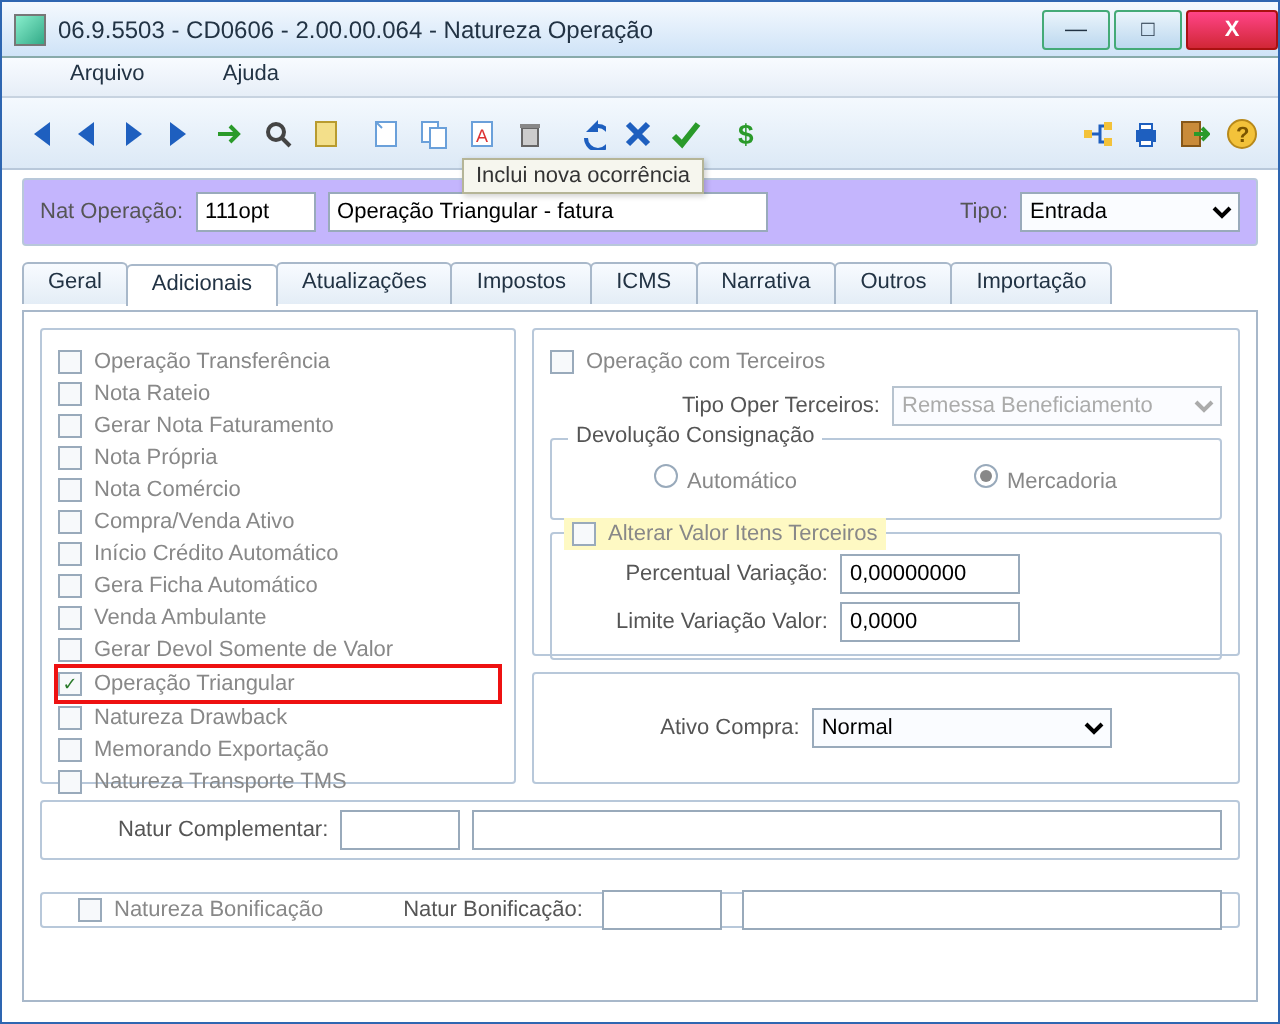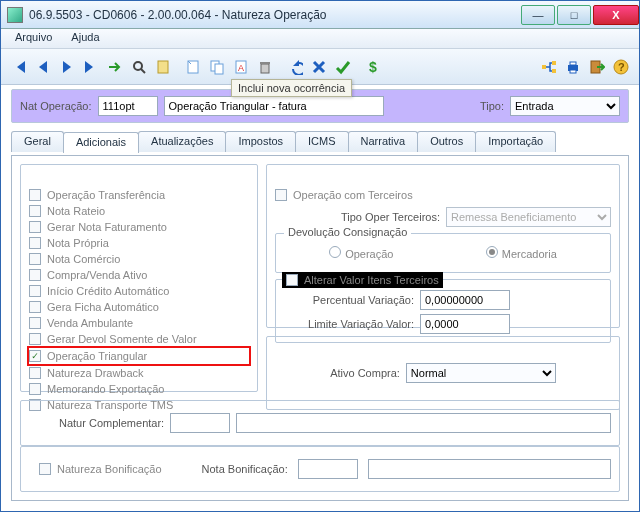--- a/index.html
+++ b/index.html
@@ -5,37 +5,37 @@
   * { box-sizing: border-box; }
   body { margin:0; font-family: Tahoma, Arial, sans-serif; font-size:11px; background:#fff; color:#333; }
   .win { width:640px; height:512px; border:1px solid #2e66b1; background:#fff; position:relative; }
   .titlebar { height:28px; background:linear-gradient(#f4f9fe,#cfe3f7); display:flex; align-items:center; padding:0 0 0 6px; border-bottom:1px solid #8aa; }
   .titlebar .ico { width:16px; height:16px; background:linear-gradient(135deg,#8ec,#3a8); border:1px solid #777; margin-right:6px; }
   .titlebar .title { flex:1; color:#234; font-size:12px; }
   .winbtns { display:flex; }
   .winbtn { width:34px; height:20px; margin-left:2px; border:1px solid #4a7; background:linear-gradient(#eaf4fb,#bcd8ef); border-radius:2px; text-align:center; font-size:11px; line-height:18px; color:#234; }
   .winbtn.close { background:linear-gradient(#f48,#d12736); color:#fff; border-color:#a11; width:46px; font-weight:bold; }
   .menubar { height:20px; background:linear-gradient(#f8fbff,#e6eef7); border-bottom:1px solid #c7d3e0; padding-left:6px; }
-  .menubar span { display:inline-block; padding:2px 8px; color:#234; }
+  .menubar span { display:inline-block; padding:2px 8px; color:#234;margin-left:20px; }
   .toolbar { height:36px; background:linear-gradient(#f4f9fe,#dce9f6); border-bottom:1px solid #b8c8da; display:flex; align-items:center; padding:0 6px; position:relative; }
   .tbtn { width:22px; height:22px; margin:0 1px; border:1px solid transparent; border-radius:2px; display:flex; align-items:center; justify-content:center; font-size:14px; }
   .tsep { width:6px; }
   .tspacer { flex:1; }
   .tooltip { position:absolute; left:230px; top:30px; background:#f6f6ee; border:1px solid #b5b597; padding:2px 6px; font-size:11px; box-shadow:1px 1px 3px rgba(0,0,0,.2); white-space:nowrap; z-index:5; }
   .content { position:absolute; left:10px; right:10px; top:88px; bottom:10px; }
   .hdrbox { border:1px solid #b8c8da; height:34px; border-radius:2px; display:flex; align-items:center; padding:4px 8px; gap:6px; background:#c4b5fd; }
   .lbl { color:#555; }
   .inp { height:20px; border:1px solid #9ab; background:#fff; padding:0 4px; font:inherit; }
   .sel { height:20px; border:1px solid #9ab; background:#fafcff; font:inherit; }
   .tabs { margin-top:8px; display:flex; gap:0; }
   .tab { border:1px solid #a8b8ca; border-bottom:none; padding:3px 12px 4px; background:linear-gradient(#f8fbff,#e4edf6); color:#234; border-top-left-radius:3px; border-top-right-radius:3px; margin-right:-1px; position:relative; white-space:nowrap; }
   .tab.active { background:#fff; z-index:2; top:1px; padding-bottom:5px; }
   .tabbody { border:1px solid #a8b8ca; background:#fff; position:absolute; left:0; right:0; top:66px; bottom:0; padding:8px; }
   .cols { display:flex; gap:8px; height:228px; }
-  .gbox { border:1px solid #b8c8da; border-radius:2px; padding:22px 8px; position:relative; }
+  .gbox { border:1px solid #b8c8da; border-radius:2px; padding:8px 8px; position:relative; }
   .gtitle { position:absolute; top:-8px; left:8px; background:#fff; padding:0 4px; color:#555; font-size:11px; }
   .chkrow { display:flex; align-items:center; height:16px; color:#888; }
   .chk { width:12px; height:12px; border:1px solid #9ab; background:#f7f9fb; margin-right:6px; display:inline-flex; align-items:center; justify-content:center; font-size:9px; color:#6a9a6a; }
   .chkrow.hot { outline:2px solid #e11; outline-offset:0; padding:1px 4px 1px 0; margin:1px 0; }
   .chkrow.hot .chk { color:#2a7a2a; }
   .radio { width:12px; height:12px; border:1px solid #9ab; border-radius:50%; margin-right:4px; display:inline-block; position:relative; }
   .radio.on::after { content:''; position:absolute; inset:2px; border-radius:50%; background:#888; }
   .rowline { display:flex; align-items:center; gap:6px; margin:4px 0; }
   .rowline .lbl { text-align:right; }
   svg { display:block; }
@@ -265,26 +265,26 @@
                 <span class="chk"></span>
                 <span>Operação com Terceiros</span>
               </div>
             <div class="rowline">
               <span class="lbl" style="flex:1">Tipo Oper Terceiros:</span>
               <select class="sel" style="width:165px;color:#888" disabled=""><option>Remessa Beneficiamento</option></select>
             </div>
             <div class="gbox" style="margin-top:6px;padding:8px 10px">
               <div class="gtitle">Devolução Consignação</div>
               <div class="rowline" style="justify-content:space-around;color:#888">
-                <span><span class="radio"></span><span>Operação</span></span>
+                <span><span class="radio"></span><span>Automático</span></span>
                 <span><span class="radio on"></span><span>Mercadoria</span></span>
               </div>
             </div>
             <div class="gbox" style="margin-top:6px;padding:4px 8px">
-              <div class="chkrow" style="position:absolute;top:-8px;left:6px;background:#000000;padding:0 4px">
+              <div class="chkrow" style="position:absolute;top:-8px;left:6px;background:#fef9c3;padding:0 4px">
                   <span class="chk"></span>
                   <span>Alterar Valor Itens Terceiros</span>
                 </div>
               <div class="rowline" style="margin-top:6px">
                 <span class="lbl" style="width:130px">Percentual Variação:</span>
                 <input class="inp" style="width: 90px; text-align: left;" value="0,00000000">
               </div>
               <div class="rowline">
                 <span class="lbl" style="width:130px">Limite Variação Valor:</span>
                 <input class="inp" style="width: 90px; text-align: left;" value="0,0000">
@@ -300,24 +300,24 @@
           </div>
         </div>
       </div>
 
       <div class="gbox" style="margin-top:8px;height:30px;display:flex;align-items:center;gap:6px">
         <span class="lbl" style="margin-left:30px">Natur Complementar:</span>
         <input class="inp" style="width: 60px;">
         <input class="inp" style="flex: 1 1 0%;">
       </div>
 
-      <div class="gbox" style="margin-top:0;height:14px;display:flex;align-items:center;gap:10px">
+      <div class="gbox" style="margin-top:16px;height:14px;display:flex;align-items:center;gap:10px">
         <div class="chkrow" style="margin-left:10px">
             <span class="chk"></span>
             <span>Natureza Bonificação</span>
           </div>
-        <span class="lbl" style="margin-left:30px">Nota Bonificação:</span>
+        <span class="lbl" style="margin-left:30px">Natur Bonificação:</span>
         <input class="inp" style="width: 60px;">
         <input class="inp" style="flex: 1 1 0%;">
       </div>
     </div>
   </div>
 </div>
 
 </body></html>

